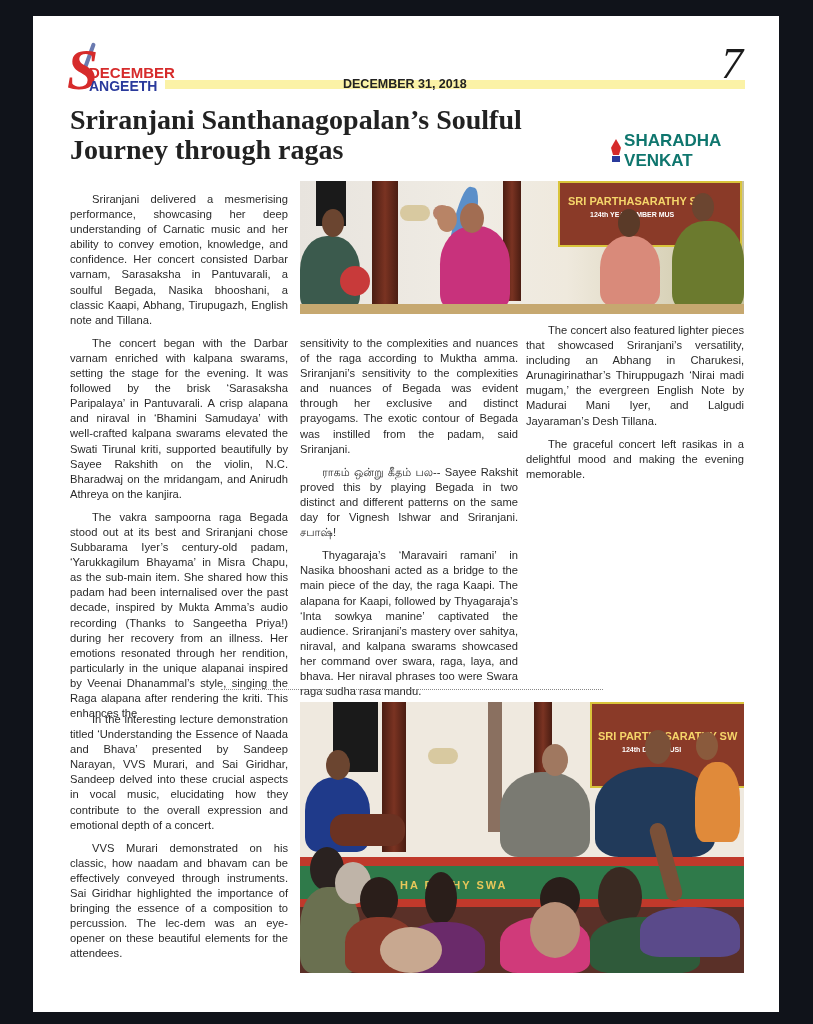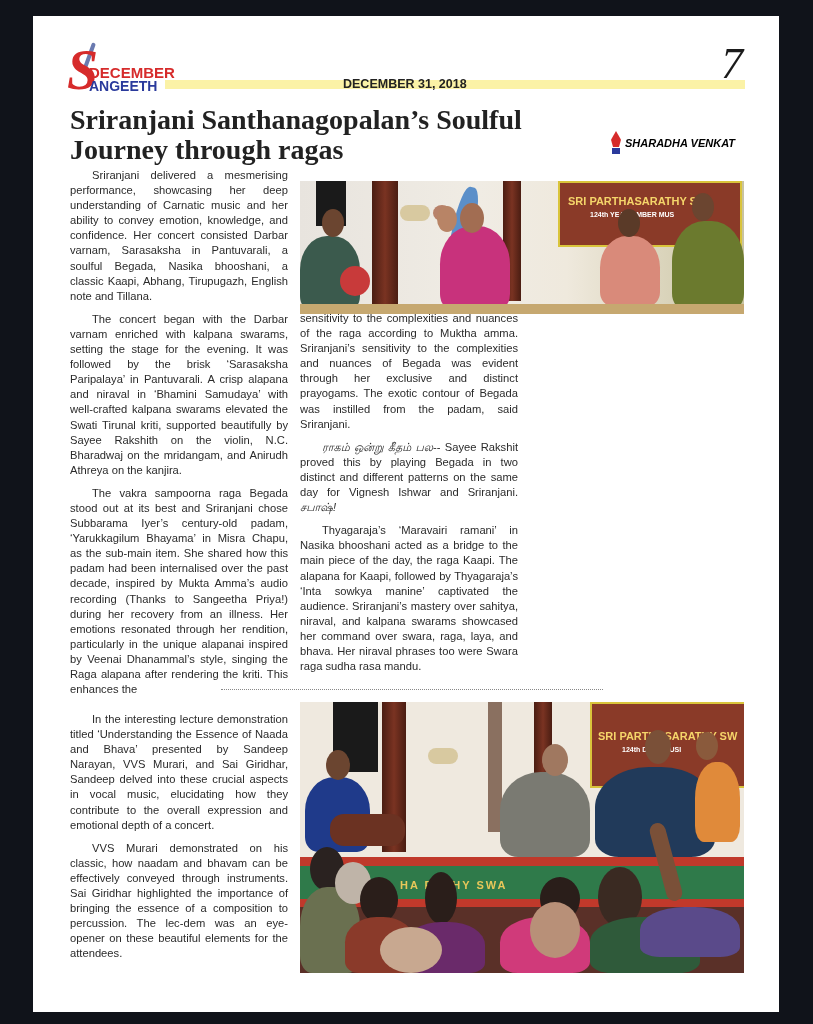--- a/index.html
+++ b/index.html
@@ -11,25 +11,25 @@
   .logo-bot { position:absolute; left:22px; top:37px; font-family:"Liberation Sans", sans-serif; font-weight:bold; font-size:14px; color:#2a3a9c; line-height:14px; }
   .logo-stick { position:absolute; left:20px; top:0px; width:4px; height:30px; background:#6a7ab0; transform:rotate(20deg); border-radius:2px; }
   .hbar { position:absolute; left:132px; top:64px; width:580px; height:9px; background:#fbf2a6; }
   .date { position:absolute; left:310px; top:60px; font-weight:bold; font-size:12.5px; color:#222; background:transparent; line-height:16px; }
   .pagenum { position:absolute; left:688px; top:26px; font-family:"Liberation Serif", serif; font-size:44px; color:#1b1b1b; line-height:44px; font-style:italic; }
   .title { position:absolute; left:37px; top:89px; width:520px; font-family:"Liberation Serif", serif; font-weight:bold; font-size:28px; line-height:30px; color:#222; }
   .byline { position:absolute; left:578px; top:115px; display:flex; align-items:center; gap:4px; }
   .pen { width:10px; height:24px; position:relative; }
   .pen .nib { position:absolute; left:0; top:0; width:10px; height:16px; background:#d62b2b; clip-path:polygon(50% 0,100% 55%,80% 100%,20% 100%,0 55%); }
   .pen .base { position:absolute; left:1px; top:17px; width:8px; height:6px; background:#2a3a9c; }
-  .byline-text { font-weight:bold; font-style:italic; font-size:11px; color:#000000; }
+  .byline-text { font-weight:bold; font-size:17px; color:#0f766e; }
   .col { position:absolute; font-size:11.2px; line-height:15.1px; color:#2a2a2a; text-align:justify; }
   .col p { margin:0 0 8px 0; text-indent:22px; }
   .col p.noind { text-indent:0; }
-  .tamil { font-style:italic; }
+  .tamil { }
   .photo1 { position:absolute; left:267px; top:165px; width:444px; height:133px; overflow:hidden; background:linear-gradient(90deg,#e8e4de 0%,#f0ece4 40%,#efe9dd 60%,#c9c3a0 100%); }
   .photo2 { position:absolute; left:267px; top:686px; width:444px; height:271px; overflow:hidden; background:#efe9df; }
   .divider { position:absolute; left:188px; top:673px; width:382px; height:0; border-top:1.5px dotted #888; }
   .banner { position:absolute; background:#8a3a28; color:#f5d56a; font-weight:bold; border:2px solid #d9c43b; }
   .pillar { position:absolute; background:linear-gradient(90deg,#4a1d12,#7a3322,#4a1d12); }
   .person { position:absolute; border-radius:45% 45% 20% 20%; }
   .head { position:absolute; border-radius:50%; background:#8a5a3c; }
   .stage { position:absolute; }
 </style>
 </head>
@@ -51,21 +51,21 @@
   <div class="title">Sriranjani Santhanagopalan’s Soulful Journey through ragas</div>
 
   <div class="byline">
     <div class="pen">
         <div class="nib"></div>
         <div class="base"></div>
       </div>
     <span class="byline-text">SHARADHA VENKAT</span>
   </div>
 
-  <div class="col" style="left:37px; top:152px; width:218px;">
+  <div class="col" style="left:37px; top:176px; width:218px;">
     <p>Sriranjani delivered a mesmerising performance, showcasing her deep understanding of Carnatic music and her ability to convey emotion, knowledge, and confidence. Her concert consisted Darbar varnam, Sarasaksha in Pantuvarali, a soulful Begada, Nasika bhooshani, a classic Kaapi, Abhang, Tirupugazh, English note and Tillana.</p>
     <p>The concert began with the Darbar varnam enriched with kalpana swarams, setting the stage for the evening. It was followed by the brisk ‘Sarasaksha Paripalaya’ in Pantuvarali. A crisp alapana and niraval in ‘Bhamini Samudaya’ with well-crafted kalpana swarams elevated the Swati Tirunal kriti, supported beautifully by Sayee Rakshith on the violin, N.C. Bharadwaj on the mridangam, and Anirudh Athreya on the kanjira.</p>
     <p>The vakra sampoorna raga Begada stood out at its best and Sriranjani chose Subbarama Iyer’s century-old padam, ‘Yarukkagilum Bhayama’ in Misra Chapu, as the sub-main item. She shared how this padam had been internalised over the past decade, inspired by Mukta Amma’s audio recording (Thanks to Sangeetha Priya!) during her recovery from an illness. Her emotions resonated through her rendition, particularly in the unique alapanai inspired by Veenai Dhanammal’s style, singing the Raga alapana after rendering the kriti. This enhances the</p>
   </div>
 
   <div class="photo1">
     <div style="position:absolute;left:16px;top:0;width:30px;height:45px;background:#1a1a1a;"></div>
     <div class="pillar" style="left:72px;top:0;width:26px;height:133px;"></div>
     <div class="pillar" style="left:203px;top:0;width:18px;height:120px;"></div>
     <div class="banner" style="left:258px;top:0;width:180px;height:62px;">
@@ -81,27 +81,29 @@
     <div class="person" style="left:140px;top:45px;width:70px;height:85px;background:#c8327c;"></div>
     <div class="head" style="left:160px;top:22px;width:24px;height:30px;background:#a26d52;"></div>
     <div class="head" style="left:137px;top:25px;width:20px;height:26px;background:#b88466;"></div>
     <div class="person" style="left:300px;top:55px;width:60px;height:70px;background:#d98a7a;"></div>
     <div class="head" style="left:318px;top:28px;width:22px;height:28px;background:#5a3a28;"></div>
     <div class="person" style="left:372px;top:40px;width:72px;height:90px;background:#6b7a2e;"></div>
     <div class="head" style="left:392px;top:12px;width:22px;height:28px;background:#6b4530;"></div>
     <div style="position:absolute;left:0;top:123px;width:444px;height:10px;background:#c6a870;"></div>
   </div>
 
-  <div class="col" style="left:267px; top:295px; width:218px;">
+  <div class="col" style="left:267px; top:320px; width:218px;">
     <p class="noind">sensitivity to the complexities and nuances of the raga according to Muktha amma. Sriranjani’s sensitivity to the complexities and nuances of Begada was evident through her exclusive and distinct prayogams. The exotic contour of Begada was instilled from the padam, said Sriranjani.</p>
     <p><span class="tamil">ராகம் ஒன்று கீதம் பல</span><span>-- Sayee Rakshit proved this by playing Begada in two distinct and different patterns on the same day for Vignesh Ishwar and Sriranjani.</span> <span class="tamil">சபாஷ்!</span></p>
     <p>Thyagaraja’s ‘Maravairi ramani’ in Nasika bhooshani acted as a bridge to the main piece of the day, the raga Kaapi. The alapana for Kaapi, followed by Thyagaraja’s ‘Inta sowkya manine’ captivated the audience. Sriranjani’s mastery over sahitya, niraval, and kalpana swarams showcased her command over swara, raga, laya, and bhava. Her niraval phrases too were Swara raga sudha rasa mandu.</p>
   </div>
 
   <div class="col" style="left:493px; top:307px; width:218px;">
+    <p>The concert also featured lighter pieces that showcased Sriranjani’s versatility, including an Abhang in Charukesi, Arunagirinathar’s Thiruppugazh ‘Nirai madi mugam,’ the evergreen English Note by Madurai Mani Iyer, and Lalgudi Jayaraman’s Desh Tillana.</p>
+    <p>The graceful concert left rasikas in a delightful mood  and making the evening memorable.</p>
   </div>
 
   <div class="divider"></div>
 
   <div class="col" style="left:37px; top:696px; width:218px;">
     <p>In the interesting lecture demonstration titled ‘Understanding the Essence of Naada and Bhava’ presented by Sandeep Narayan, VVS Murari, and Sai Giridhar, Sandeep delved into these crucial aspects in vocal music, elucidating how they contribute to the overall expression and emotional depth of a concert.</p>
     <p>VVS Murari demonstrated on his classic, how naadam and bhavam can be effectively conveyed through instruments. Sai Giridhar highlighted the importance of bringing the essence of a composition to percussion. The lec-dem was an eye-opener on these beautiful elements for the attendees.</p>
   </div>
 
   <div class="photo2">

